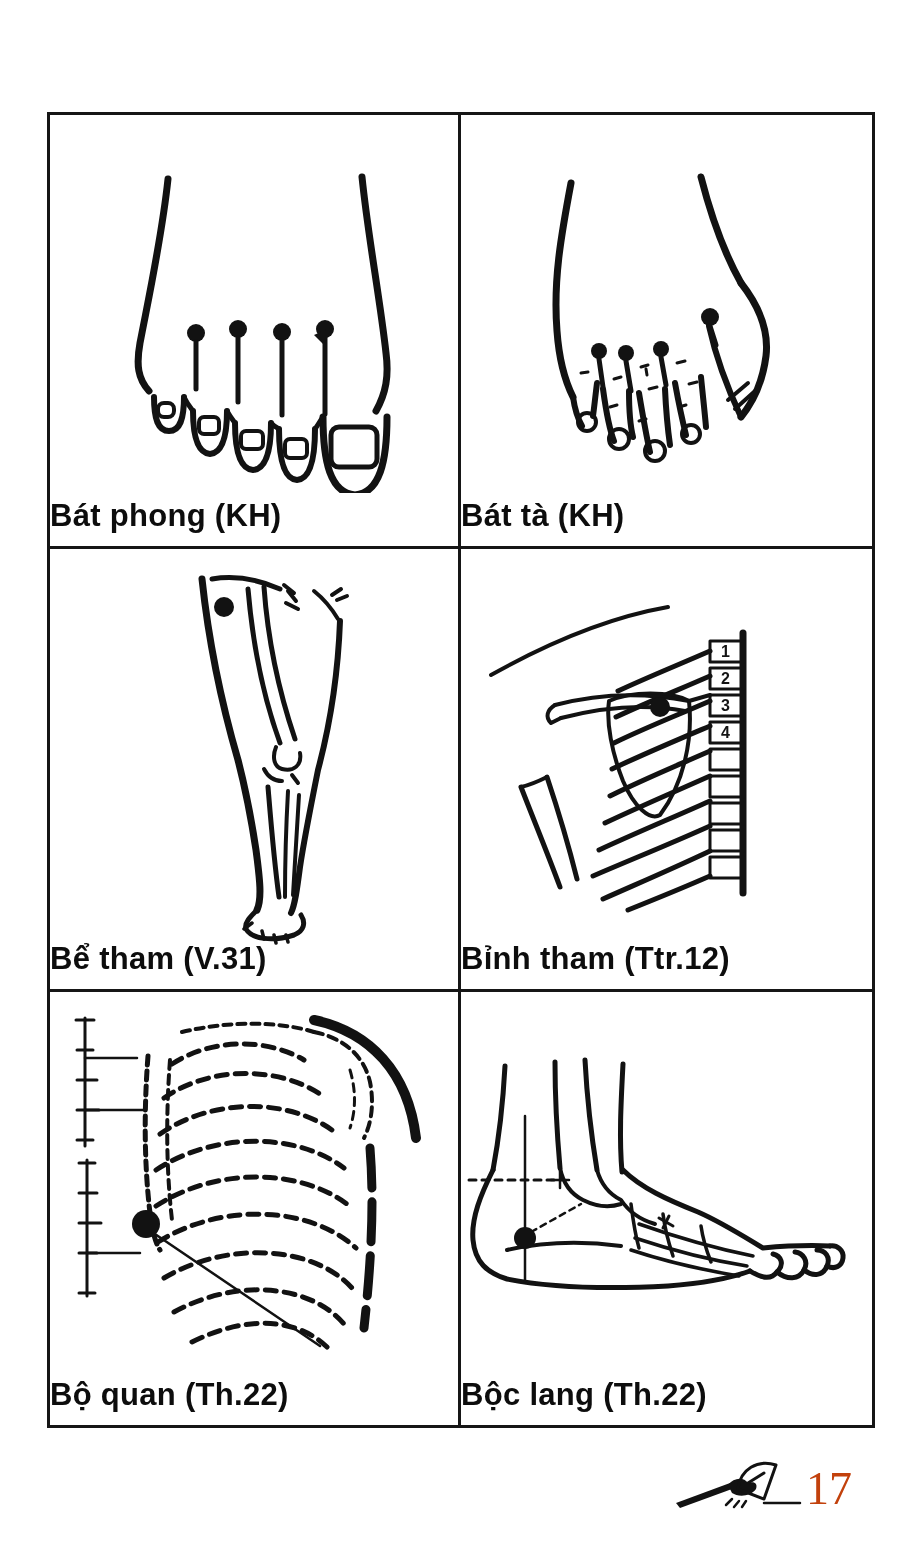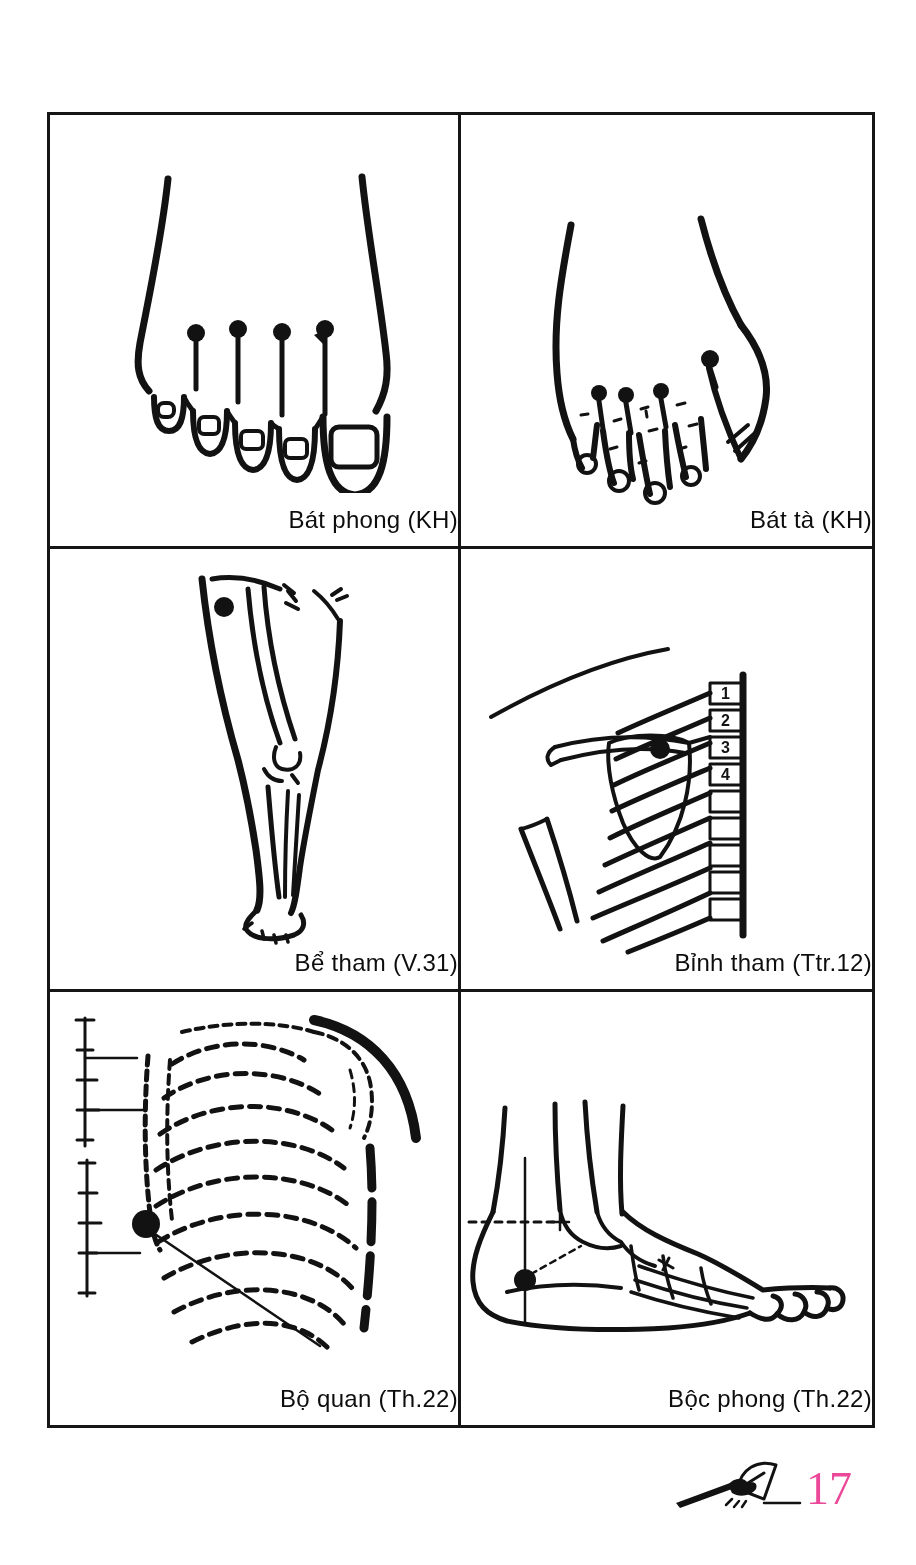--- a/index.html
+++ b/index.html
@@ -5,31 +5,31 @@
   html,body{margin:0;padding:0;background:#ffffff;}
   body{width:916px;height:1565px;overflow:hidden;font-family:"Liberation Sans",sans-serif;}
   .page{position:relative;width:916px;height:1565px;background:#ffffff;}
   .grid{
     position:absolute;left:47px;top:112px;width:828px;height:1316px;
     border:3px solid #161616;box-sizing:border-box;
     display:grid;grid-template-columns:1fr 1fr;grid-template-rows:434px 443px 1fr;
     background:#ffffff;
   }
   .cell{position:relative;box-sizing:border-box;border-right:3px solid #161616;border-bottom:3px solid #161616;overflow:hidden;}
-  .cell.last-col{border-right:none;margin-top:42px;}
+  .cell.last-col{border-right:none;}
   .cell.last-row{border-bottom:none;}
   .fig{position:absolute;left:2px;top:6px;}
   .caption{
-    position:absolute;left:0;right:0;bottom:12px;text-align:right;
-    font-weight:normal;font-size:24px;color:#0d0d0d;letter-spacing:.3px;white-space:nowrap;
+    position:absolute;left:0;right:0;bottom:12px;text-align:left;
+    font-weight:bold;font-size:31px;color:#0d0d0d;letter-spacing:.3px;white-space:nowrap;
   }
   .ornament{position:absolute;left:672px;top:1455px;}
   .pagenum{
     position:absolute;left:806px;top:1462px;width:80px;
-    font-family:"Liberation Serif",serif;font-size:46px;color:#ec4899;
+    font-family:"Liberation Serif",serif;font-size:46px;color:#c2410c;
   }
   .sk{fill:none;stroke:#121212;stroke-linecap:round;stroke-linejoin:round;}
   .dot{fill:#121212;stroke:none;}
   .vnum{font-family:"Liberation Sans",sans-serif;font-size:16px;font-weight:bold;fill:#141414;}
 </style>
 </head>
 <body>
 
 <div class="page">
   <div class="grid">
@@ -201,21 +201,21 @@
         <path class="sk" stroke-width="3.5" d="M172,240 C208,252 246,262 284,268"></path>
         <path class="sk" stroke-width="3.5" d="M168,252 C204,264 240,272 276,278"></path>
         <path class="sk" stroke-width="4" d="M44,252 C80,244 120,243 158,248"></path>
         <line class="sk" stroke-width="2.5" x1="62" y1="118" x2="62" y2="284"></line>
         <path class="sk" stroke-width="3" stroke-dasharray="7 6" d="M6,182 L98,182"></path>
         <path class="sk" stroke-width="2.5" d="M88,182 L106,182 M97,174 L97,190"></path>
         <path class="sk" stroke-width="2.5" stroke-dasharray="6 5" d="M68,234 L118,206"></path>
         <path class="sk" stroke-width="3" d="M196,220 L210,228 M206,218 L200,230"></path>
         <circle class="dot" cx="62" cy="240" r="11"></circle>
       </svg>
-      <div class="caption">Bộc phong (Th.22)</div>
+      <div class="caption">Bộc lang (Th.22)</div>
     </div>
 
   </div>
 
   <svg class="ornament" width="130" height="60" viewBox="0 0 130 60">
     <polygon class="dot" points="4,48 58,28 60,34 8,53"></polygon>
     <path class="dot" d="M56,30 C62,22 72,22 76,28 C82,26 86,28 84,34 C78,42 66,42 60,38 Z"></path>
     <path class="sk" stroke-width="3" d="M76,28 L92,18"></path>
     <path class="sk" stroke-width="3" fill="#ffffff" d="M66,34 C68,14 86,4 104,10 L92,44 Z"></path>
     <path class="sk" stroke-width="2.5" d="M60,44 l-6,6 M67,46 l-5,6 M74,46 l-4,6"></path>

